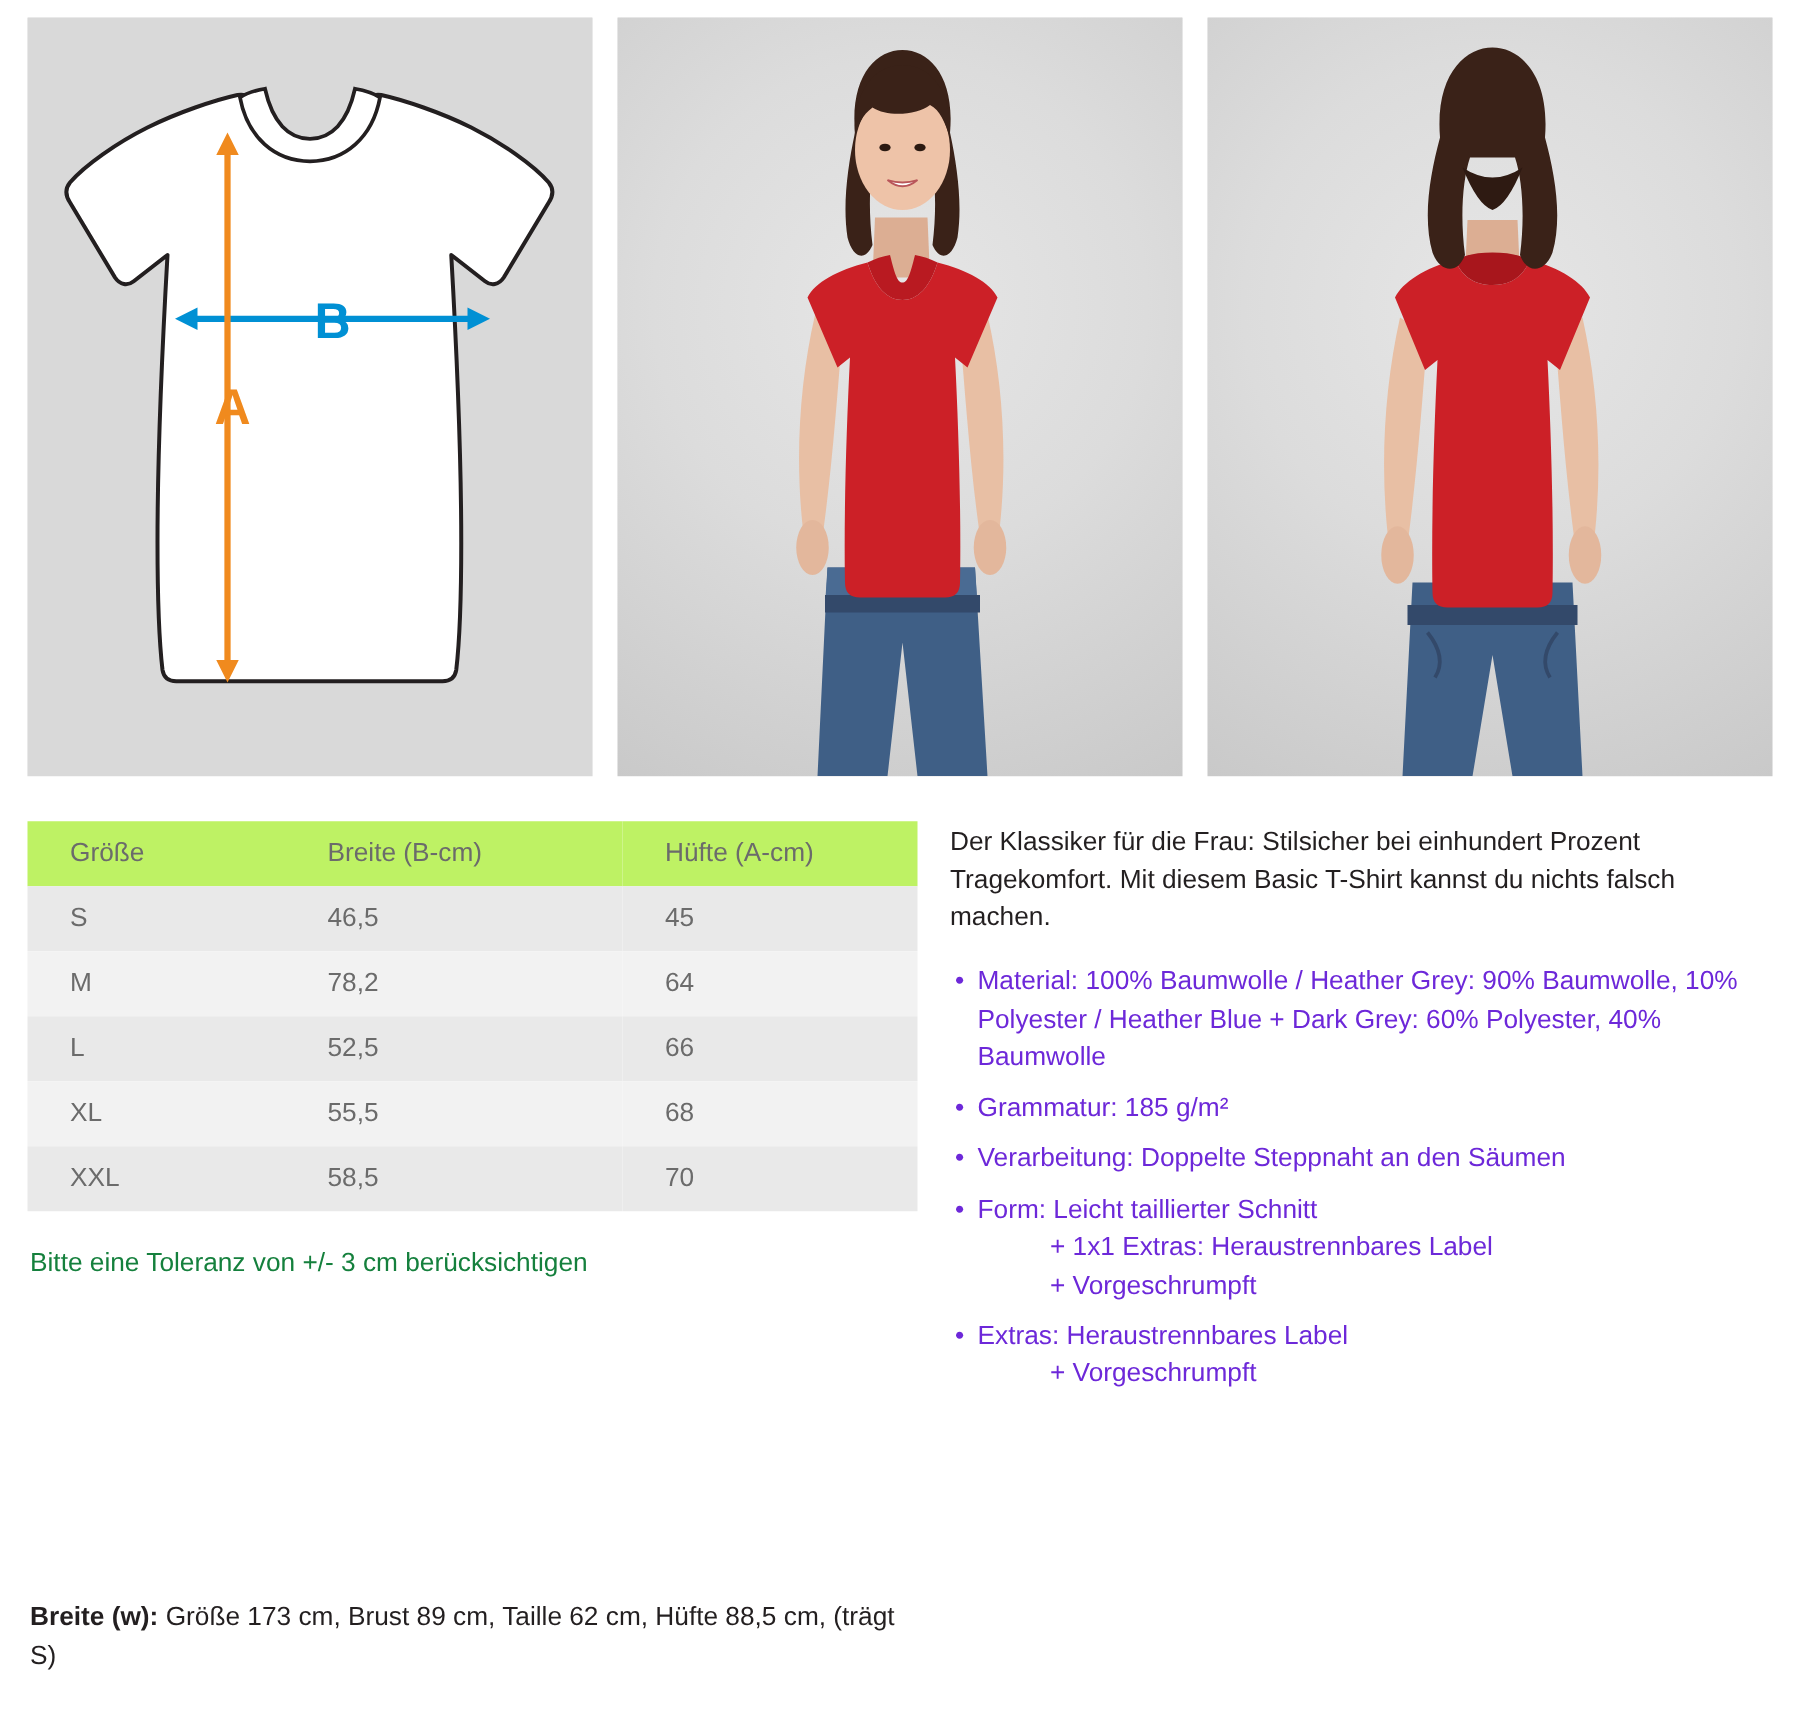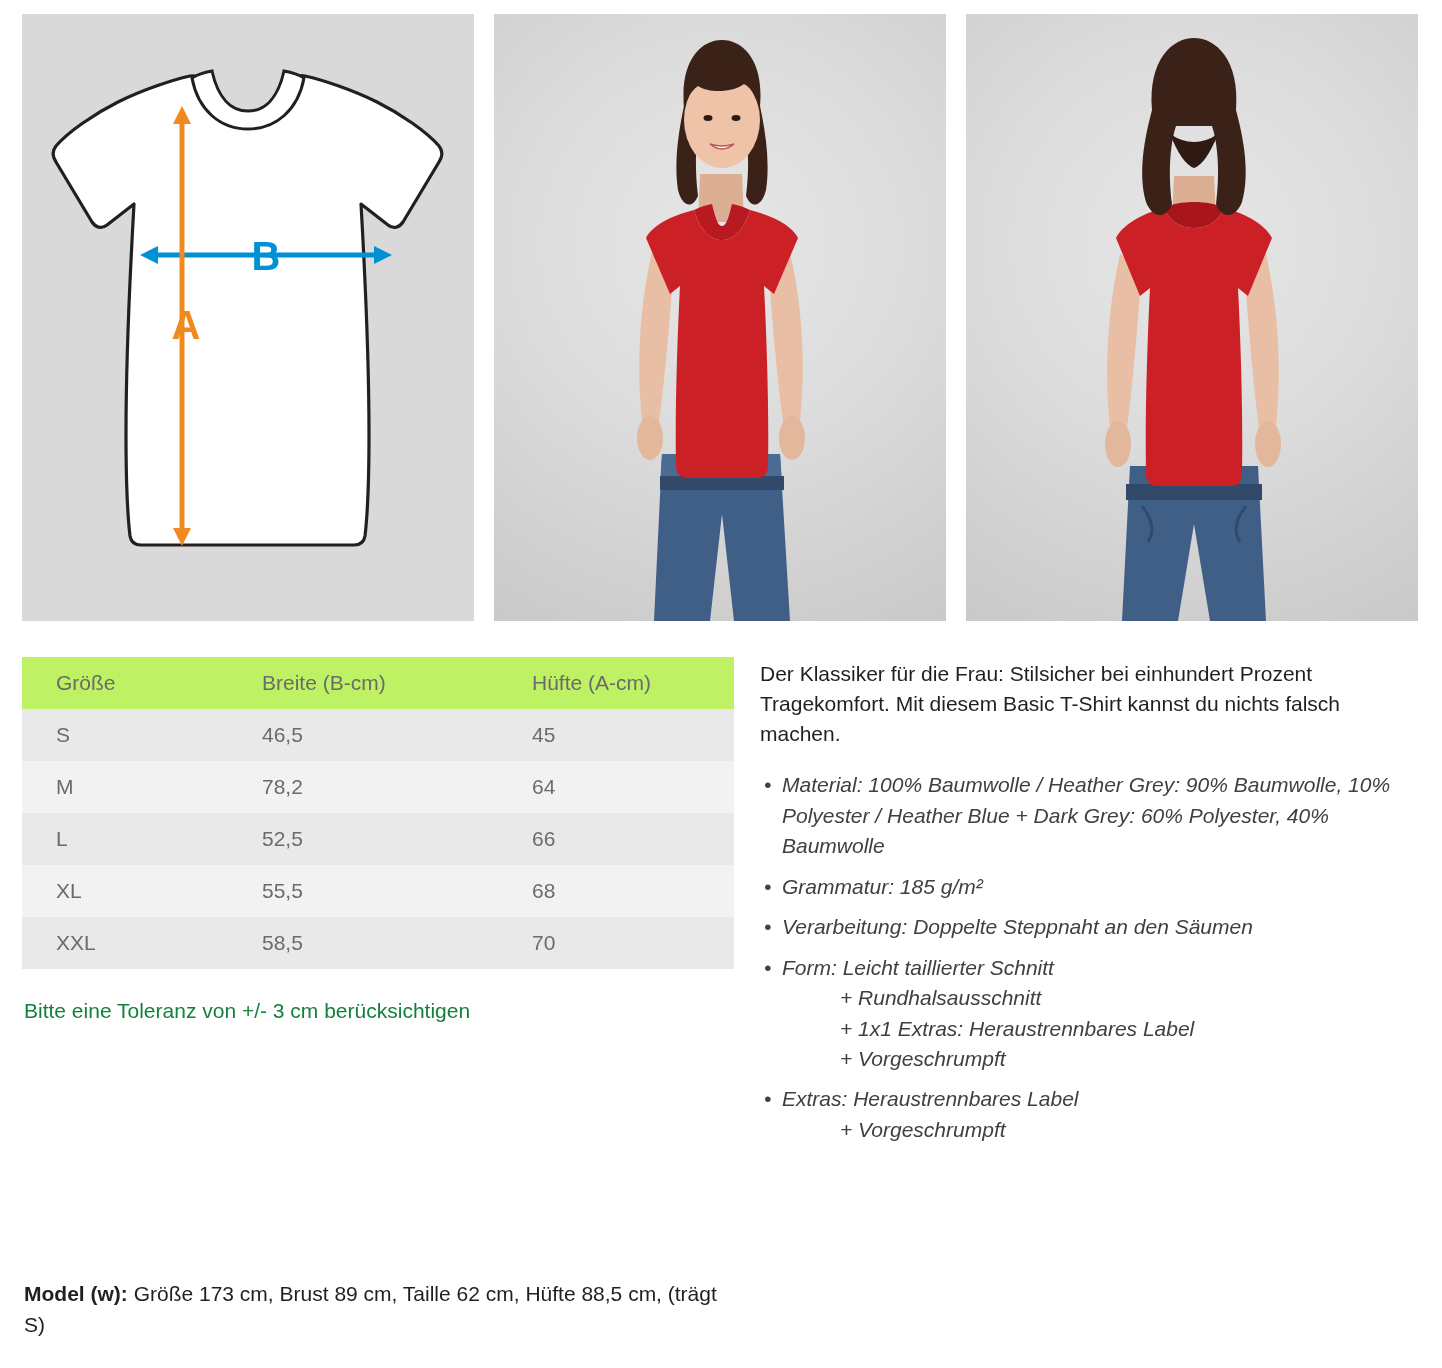--- a/index.html
+++ b/index.html
@@ -103,24 +103,23 @@
   }
   ul.features {
     list-style: none;
     margin: 0;
     padding: 0;
   }
   ul.features > li {
     position: relative;
     font-size: 21px;
     line-height: 1.45;
-    color: #404040;
+    color: #6d28d9;
     padding-left: 22px;
     margin-bottom: 10px;
-    font-style: italic;
   }
   ul.features > li::before {
     content: "•";
     position: absolute;
     left: 4px;
     top: 0;
   }
   ul.features li .sub {
     display: block;
     padding-left: 58px;
@@ -298,27 +297,26 @@
         <span>Material: 100% Baumwolle / Heather Grey: 90% Baumwolle, 10%  Polyester / Heather Blue + Dark Grey: 60% Polyester, 40% Baumwolle</span>
       </li>
       <li>
         <span>Grammatur: 185 g/m²</span>
       </li>
       <li>
         <span>Verarbeitung: Doppelte Steppnaht an den Säumen</span>
       </li>
       <li>
         <span>Form: Leicht taillierter Schnitt</span>
-        <span class="sub">+ Rundhalsausschnitt</span>
         <span class="sub">+ 1x1 Extras: Heraustrennbares Label</span>
         <span class="sub">+ Vorgeschrumpft</span>
       </li>
       <li>
         <span>Extras: Heraustrennbares Label</span>
         <span class="sub">+ Vorgeschrumpft</span>
       </li>
     </ul>
   </div>
 </div>
 
 <div class="model-note">
-  <b>Model (w):</b><span> Größe 173 cm, Brust 89 cm, Taille 62 cm, Hüfte 88,5 cm, (trägt S)</span>
+  <b>Breite (w):</b><span> Größe 173 cm, Brust 89 cm, Taille 62 cm, Hüfte 88,5 cm, (trägt S)</span>
 </div>
 
 </body></html>

